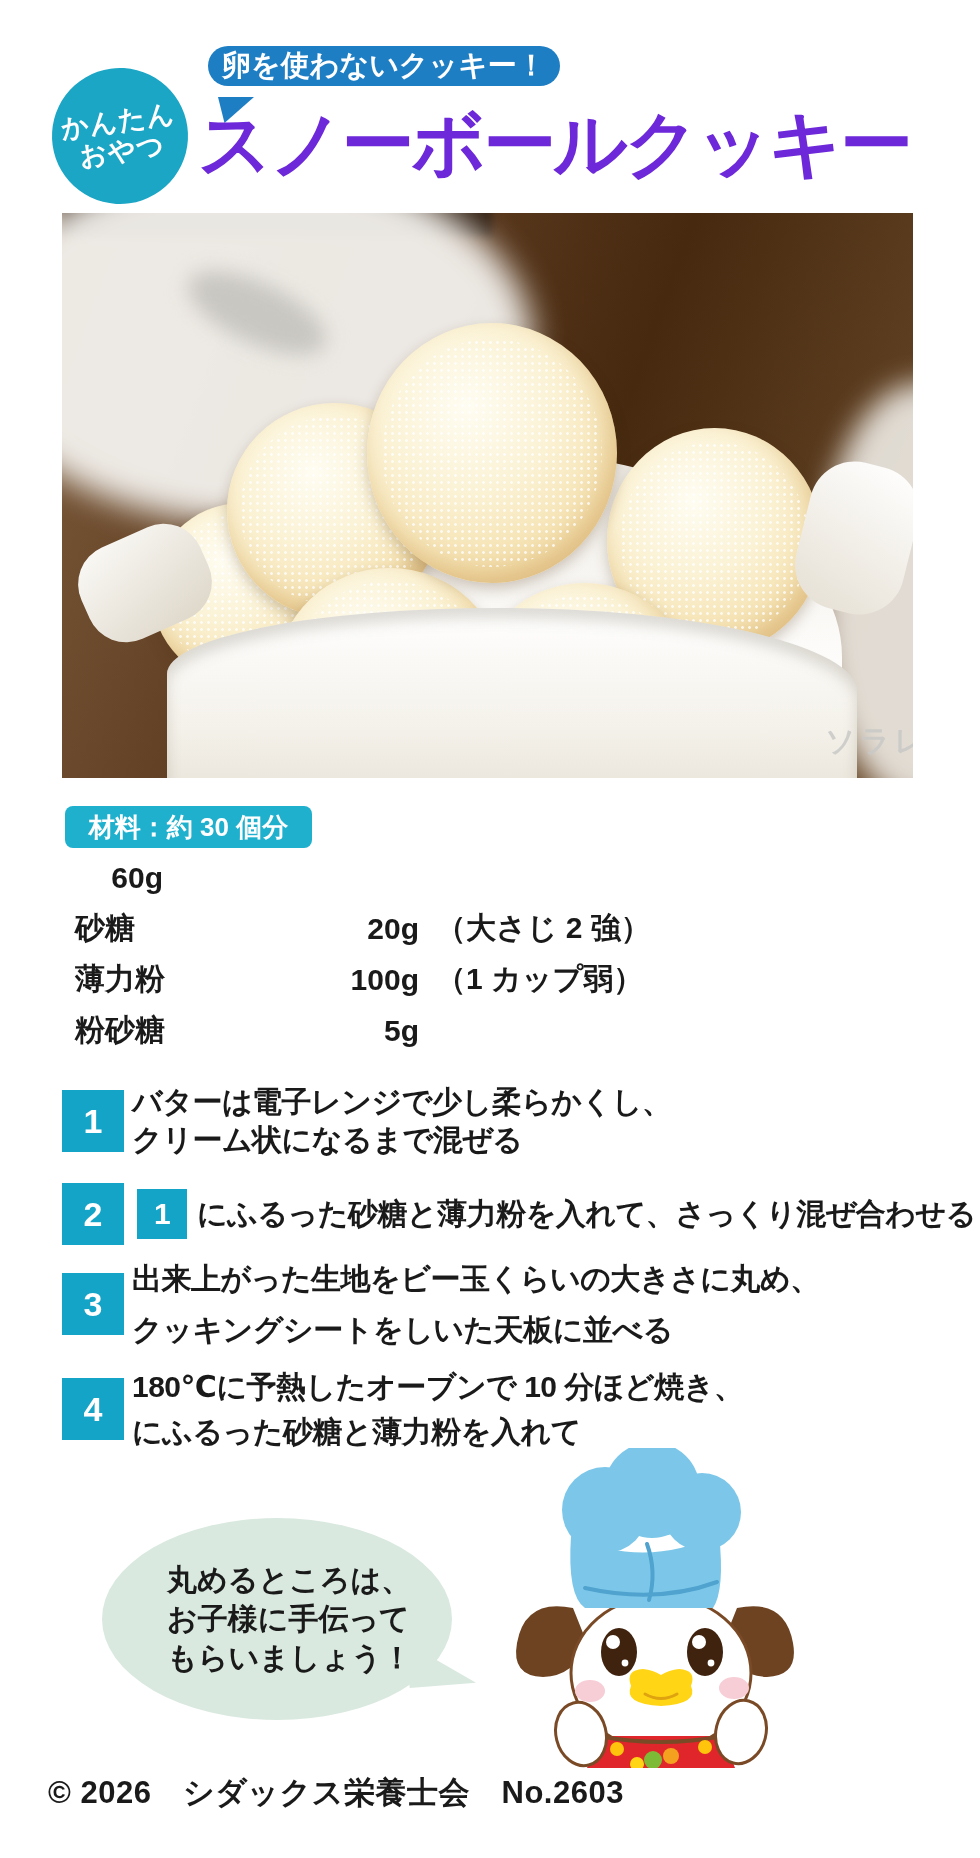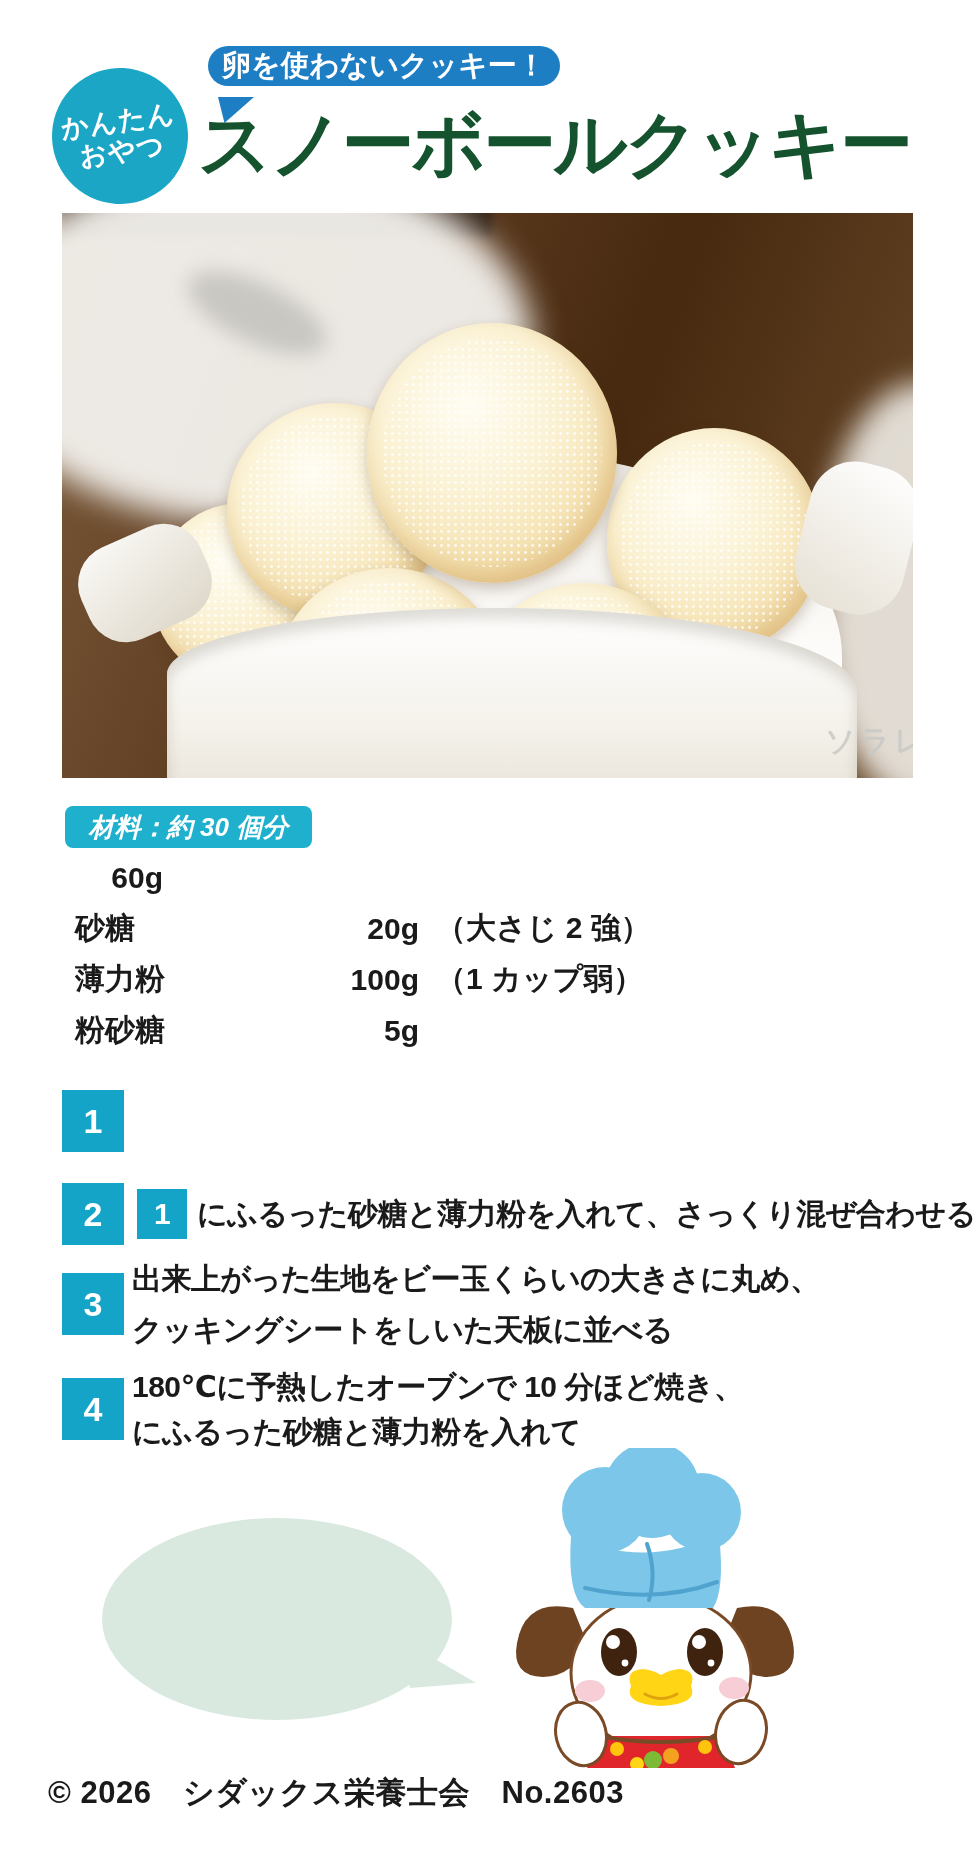--- a/index.html
+++ b/index.html
@@ -10,21 +10,21 @@
   .cat-circle{position:absolute;left:52px;top:68px;width:136px;height:136px;border-radius:50%;
     background:#1ba6c6;display:flex;flex-direction:column;align-items:center;justify-content:center;
     transform:rotate(-8deg);}
   .cat-circle div{color:#fff;font-size:27px;line-height:30px;letter-spacing:1px;}
   .topic-badge{position:absolute;left:208px;top:46px;width:352px;height:40px;border-radius:27px;
     background:#1e7ec4;display:flex;align-items:center;justify-content:center;}
   .topic-badge span{color:#fff;font-size:29px;letter-spacing:0px;}
   .topic-tail{position:absolute;left:218px;top:97px;width:36px;height:26px;background:#1e7ec4;
     clip-path:polygon(0 0,100% 0,18% 100%);}
   .main-title{position:absolute;left:198px;top:102px;font-size:73px;line-height:84px;
-    color:#14532d;letter-spacing:-3px;white-space:nowrap;}
+    color:#6d28d9;letter-spacing:-3px;white-space:nowrap;}
 
   
   .photo{position:absolute;left:62px;top:213px;width:851px;height:565px;overflow:hidden;
     background:linear-gradient(110deg,#7b5a3a 0%,#5d3b20 35%,#46290f 60%,#6b4a2a 100%);}
   .ph-shelf{position:absolute;left:0;top:-6px;width:430px;height:30px;background:#2e1c0e;filter:blur(4px);}
   .ph-dish-left{position:absolute;left:-90px;top:-50px;width:560px;height:360px;border-radius:50%;
     background:#f4f2ee;filter:blur(16px);opacity:.95;}
   .ph-dish-right{position:absolute;left:760px;top:170px;width:220px;height:420px;border-radius:45%;
     background:#efece6;filter:blur(14px);opacity:.9;}
   .ph-utensil{position:absolute;left:120px;top:70px;width:150px;height:60px;border-radius:50%;
@@ -42,21 +42,21 @@
     background:linear-gradient(180deg,#ffffff 0%,#f4f1ea 55%,#e4ded2 100%);
     box-shadow:inset 0 10px 14px rgba(120,110,90,.25);}
   .pot-handle-l{position:absolute;left:18px;top:320px;width:130px;height:100px;border-radius:40px;
     background:linear-gradient(160deg,#fbfaf7,#ddd6c8);transform:rotate(-24deg);}
   .pot-handle-r{position:absolute;left:740px;top:250px;width:110px;height:150px;border-radius:45px;
     background:linear-gradient(200deg,#ffffff,#e6e0d4);transform:rotate(14deg);}
   .watermark{position:absolute;right:-16px;bottom:16px;font-size:30px;color:#c9c9c7;opacity:.85;letter-spacing:4px;}
 
   
   .ing-badge{position:absolute;left:65px;top:806px;width:247px;height:42px;border-radius:8px;
-    background:#1fb0ce;display:flex;align-items:center;justify-content:center;font-style:italic;}
+    background:#1fb0ce;display:flex;align-items:center;justify-content:center;}
   .ing-badge span{color:#fff;font-size:26px;}
   .ing-list{position:absolute;left:75px;top:852px;width:860px;}
   .ing-row{display:flex;height:51px;align-items:center;font-size:30px;}
   .ing-name{width:256px;}
   .ing-amount{width:88px;text-align:right;}
   .ing-note{margin-left:17px;}
 
   
   .step{position:absolute;left:62px;display:flex;align-items:center;}
   .step-num{width:62px;height:62px;background:#13a4c8;color:#fff;font-size:34px;
@@ -144,20 +144,24 @@
     </div>
     <div class="ing-row">
       <div class="ing-name">粉砂糖</div>
       <div class="ing-amount">5g</div>
       <div class="ing-note"></div>
     </div>
   </div>
 
   <div class="step s1">
     <div class="step-num">1</div>
+    <div class="step-text">
+      <div>バターは電子レンジで少し柔らかくし、</div>
+      <div>クリーム状になるまで混ぜる</div>
+    </div>
   </div>
   <div class="step s2">
     <div class="step-num">2</div>
     <div class="step-text">
       <span class="ref-badge">1</span>
       <span>にふるった砂糖と薄力粉を入れて、さっくり混ぜ合わせる</span>
     </div>
   </div>
   <div class="step s3">
     <div class="step-num">3</div>
@@ -169,20 +173,25 @@
   <div class="step s4">
     <div class="step-num">4</div>
     <div class="step-text">
       <div>180℃に予熱したオーブンで 10 分ほど焼き、</div>
       <div>にふるった砂糖と薄力粉を入れて</div>
     </div>
   </div>
 
   <div class="bubble"></div>
   <div class="bubble-tail"></div>
+  <div class="bubble-text">
+    <div>丸めるところは、</div>
+    <div>お子様に手伝って</div>
+    <div>もらいましょう！</div>
+  </div>
 
   <svg class="character" width="320" height="320" viewBox="0 0 320 320">
 
     <path d="M78,160 Q30,150 22,195 Q16,228 48,229 Q80,228 92,195 Z" fill="#6e4322"></path>
     <path d="M242,160 Q290,150 298,195 Q304,228 272,229 Q240,228 228,195 Z" fill="#6e4322"></path>
 
     <ellipse cx="166" cy="225" rx="90" ry="77" fill="#ffffff" stroke="#7a4a26" stroke-width="3"></ellipse>
 
     <g>
       <circle cx="110" cy="62" r="43" fill="#7cc7e9"></circle>

